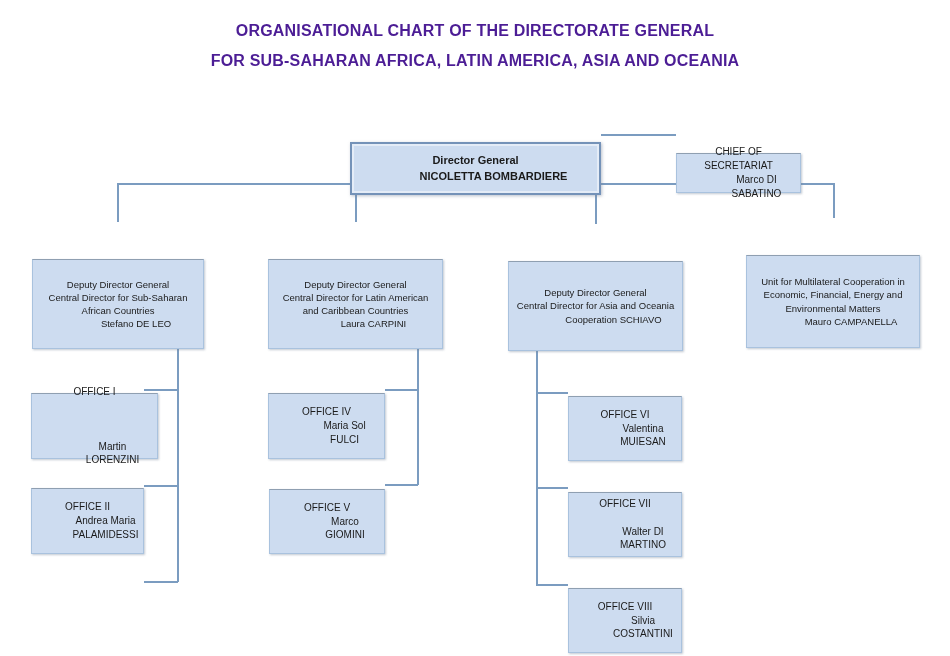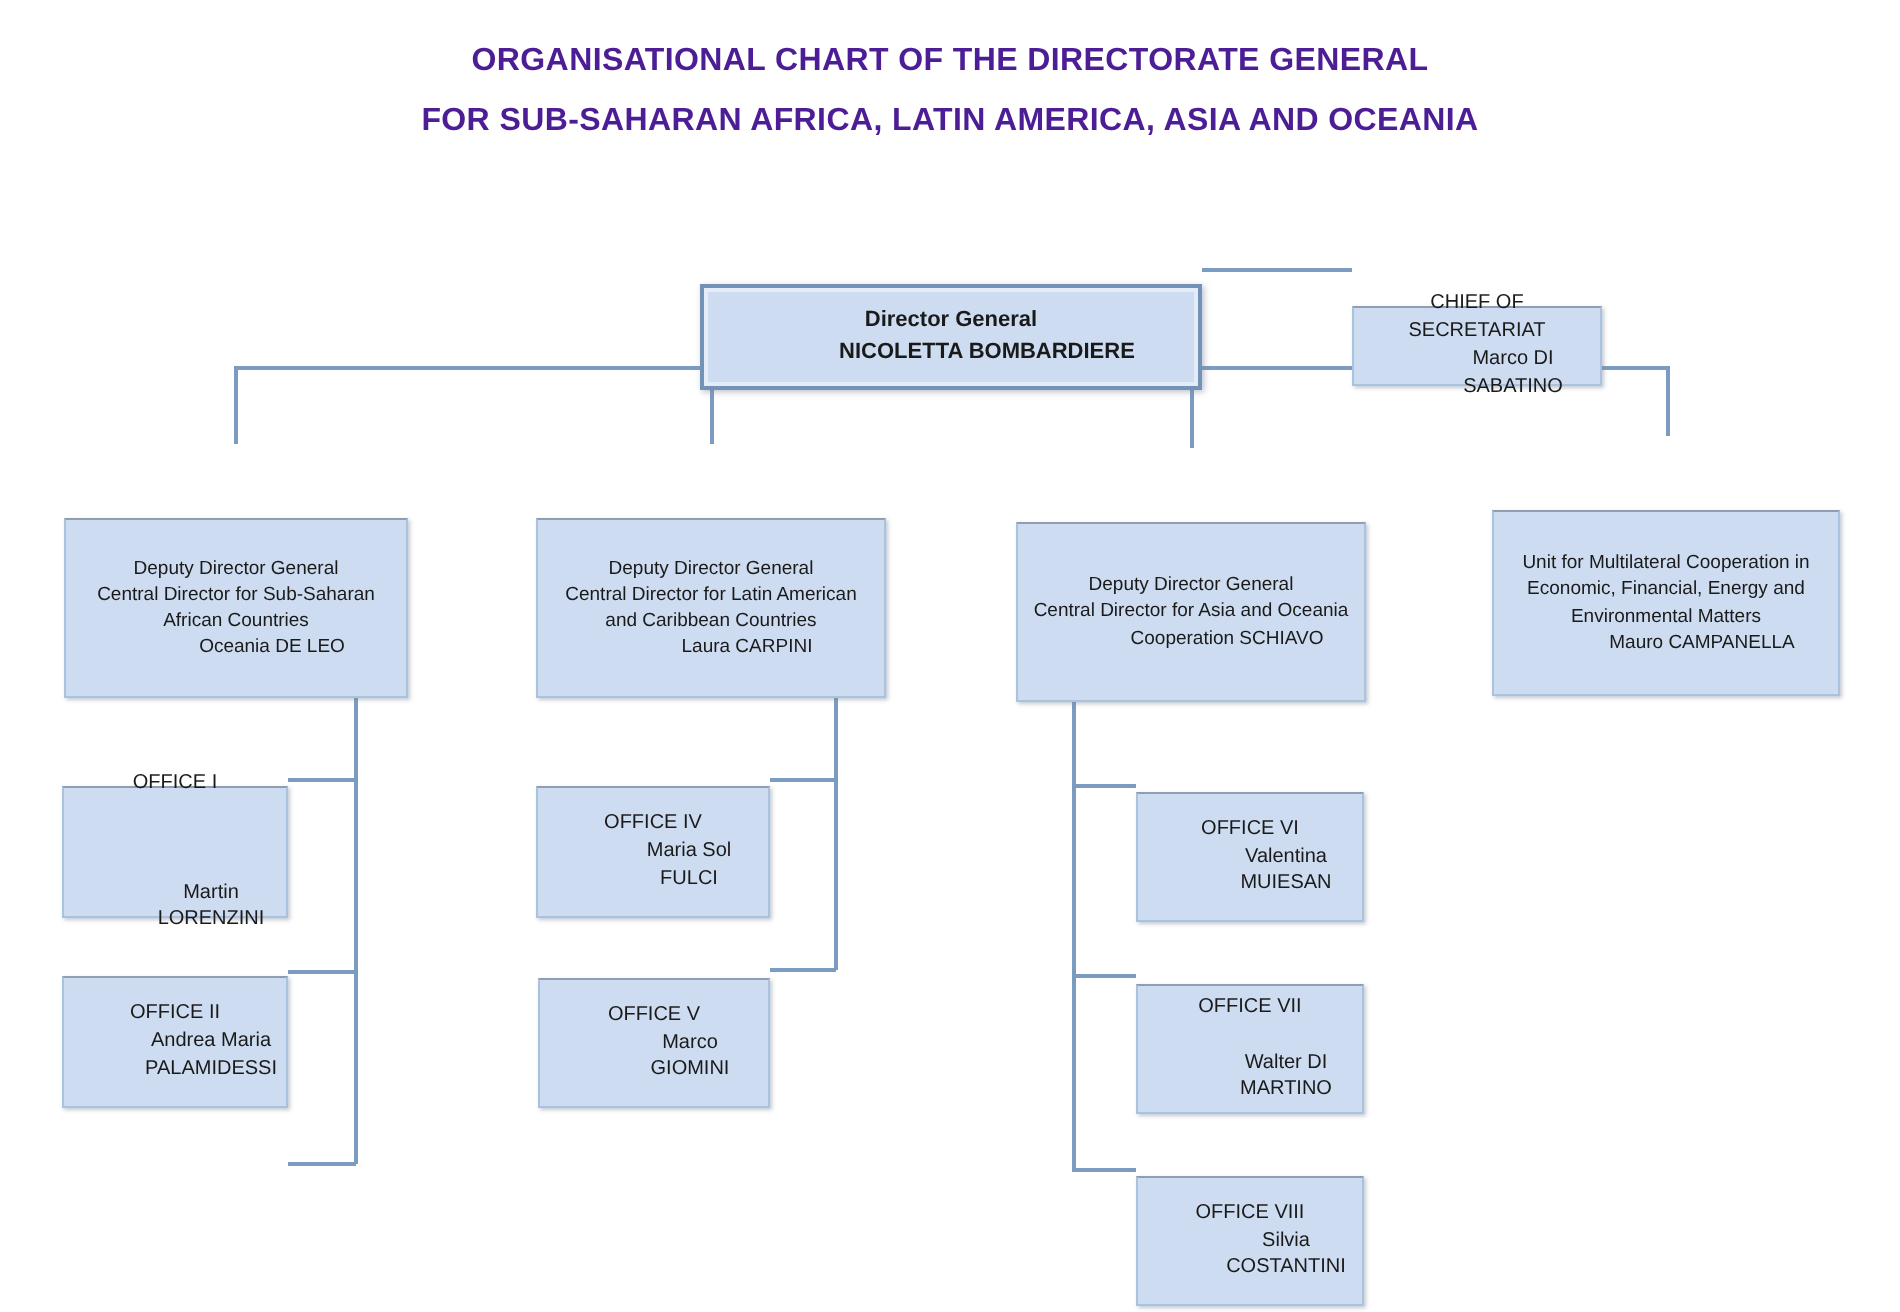--- a/index.html
+++ b/index.html
@@ -82,21 +82,21 @@
 
   <div class="box" style="left:676px;top:116px;width:125px;height:40px;">
     <div class="title">CHIEF OF SECRETARIAT</div>
     <div class="name">Marco DI SABATINO</div>
   </div>
 
   <div class="box dep" style="left:32px;top:222px;width:172px;height:90px;">
     <div class="title">Deputy Director General
 Central Director for Sub-Saharan
 African Countries</div>
-    <div class="name">Oceania DE LEO</div>
+    <div class="name">Stefano DE LEO</div>
   </div>
 
   <div class="box dep" style="left:268px;top:222px;width:175px;height:90px;">
     <div class="title">Deputy Director General
 Central Director for Latin American
 and Caribbean Countries</div>
     <div class="name">Laura CARPINI</div>
   </div>
 
   <div class="box dep" style="left:508px;top:224px;width:175px;height:90px;">
@@ -105,21 +105,21 @@
     <div class="name">Cooperation SCHIAVO</div>
   </div>
 
   <div class="box dep" style="left:746px;top:218px;width:174px;height:93px;">
     <div class="title">Unit for Multilateral Cooperation in
 Economic, Financial, Energy and
 Environmental Matters</div>
     <div class="name">Mauro CAMPANELLA</div>
   </div>
 
-  <div class="box" style="left:31px;top:356px;width:113px;height:66px;gap:41px;">
+  <div class="box" style="left:31px;top:356px;width:127px;height:66px;gap:41px;">
     <div class="title">OFFICE I</div>
     <div class="name">Martin LORENZINI</div>
   </div>
   <div class="box" style="left:31px;top:451px;width:113px;height:66px;">
     <div class="title">OFFICE II</div>
     <div class="name">Andrea Maria PALAMIDESSI</div>
   </div>
 
   <div class="box" style="left:268px;top:356px;width:117px;height:66px;">
     <div class="title">OFFICE IV</div>

